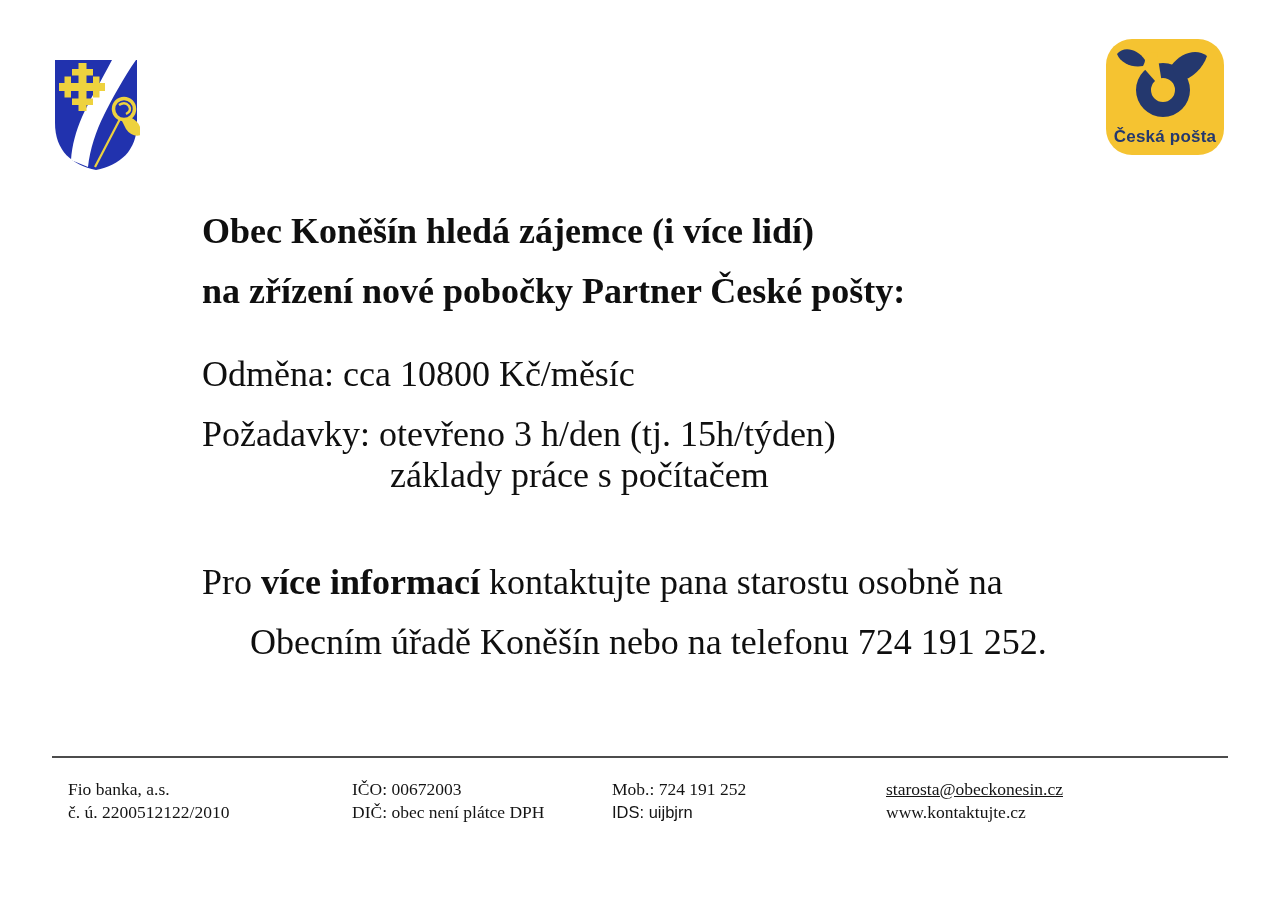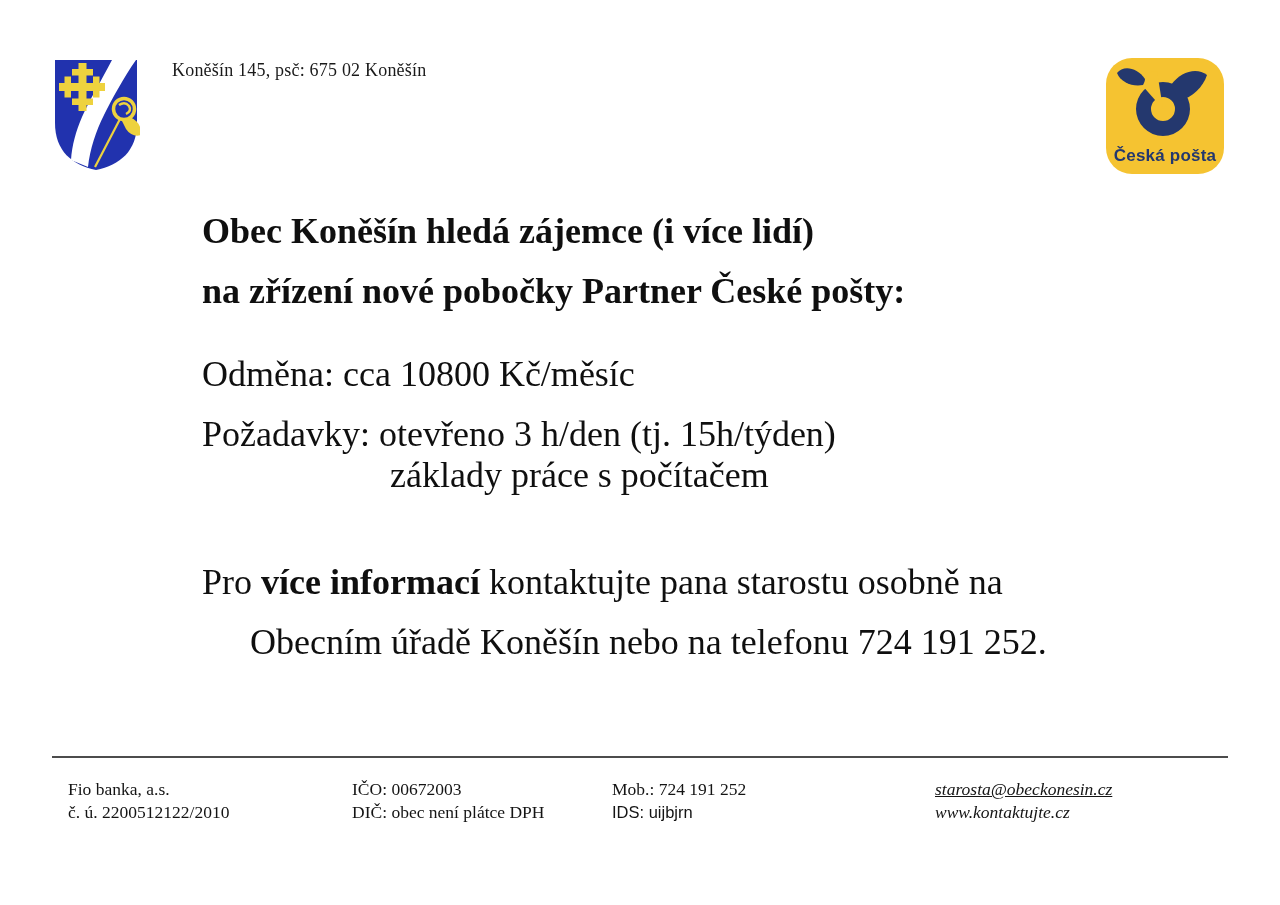--- a/index.html
+++ b/index.html
@@ -14,21 +14,21 @@
   #coat-of-arms { left:52px; top:57px; width:88px; height:116px; }
   #header-text { left:172px; top:57px; }
   .title-row {
     display:inline-block; width:676px; white-space:nowrap;
     border-bottom:2px solid #1c1c1c; padding-bottom:5px;
   }
   .title-main { font-size:30px; letter-spacing:3px; color:#141414; }
   .title-sub  { font-size:20px; letter-spacing:3.5px; margin-left:4px; color:#141414; }
   .org-address { font-size:18px; margin-top:3px; color:#1a1a1a; letter-spacing:0.2px; }
 
-  #posta-logo { left:1105px; top:57px; width:120px; height:118px;text-align:right; }
+  #posta-logo { left:1105px; top:38px; width:120px; height:118px;text-align:right; }
   #posta-logo svg text {
     font-family:"Liberation Sans",sans-serif; font-weight:bold;
     font-size:17px; letter-spacing:0.2px;
   }
 
   
   .body-line { font-size:36px; line-height:38px; white-space:nowrap; color:#0f0f0f; }
   .bold { font-weight:bold; }
   #head1 { left:202px; top:212px; }
   #head2 { left:202px; top:272px; }
@@ -37,21 +37,21 @@
   #req2  { left:390px; top:456px; }
   #contact1 { left:202px; top:563px; }
   #contact2 { left:202px; top:623px;margin-left:48px; }
 
   
   #footer-rule { left:52px; top:756px; width:1176px; height:2px; background:#4c4c4c; }
   .foot-col { top:778px; font-size:17.5px; line-height:23px; white-space:nowrap; color:#141414; }
   #foot-bank { left:68px; }
   #foot-ids  { left:352px; }
   #foot-contact { left:612px; }
-  #foot-web  { left:935px;font-style:italic; }
+  #foot-web  { left:886px; }
   .sans-line { font-family:Liberation Sans, sans-serif; font-size:16.5px; }
   .underline { text-decoration:underline; }
 </style>
 </head>
 <body>
 
 <div>
 
   <div class="abs" id="coat-of-arms">
     <svg width="88" height="116" viewBox="0 0 88 116">
@@ -68,21 +68,20 @@
       <g fill="none" stroke="#eed23e">
         <line x1="43" y1="110" x2="68" y2="62" stroke-width="2.2"></line>
         <circle cx="72" cy="52" r="10.5" stroke-width="3.5"></circle>
         <path d="M67,48 q6,-4 10,1 q3,5 -3,8" stroke-width="2.5"></path>
       </g>
       <path d="M78,60 C86,64 90,70 89,78 C84,80 78,78 74,72 L70,64 Z" fill="#eed23e"></path>
     </svg>
   </div>
 
   <div class="abs" id="header-text">
-    <div class="org-address">Koněšín 145, psč: 675 02 Koněšín</div>
   </div>
 
   <div class="abs" id="posta-logo">
     <svg width="120" height="118" viewBox="0 0 120 118">
       <rect x="1" y="1" width="118" height="116" rx="26" fill="#f5c331"></rect>
       <path fill-rule="evenodd" d="M31,52 a27,27 0 1,0 54,0 a27,27 0 1,0 -54,0 Z M46,52 a12,12 0 1,0 24,0 a12,12 0 1,0 -24,0 Z" fill="#24386e"></path>
       <polygon points="58,52 28,18 52,14" fill="#f5c331"></polygon>
       <path d="M66,28 C76,14 92,10 102,18 C98,30 88,40 74,44 C71,38 68,32 66,28 Z" fill="#24386e"></path>
       <path d="M40,22 C32,10 18,8 12,16 C16,26 28,30 38,28 C39,26 40,24 40,22 Z" fill="#24386e"></path>
       <g fill="#24386e">

